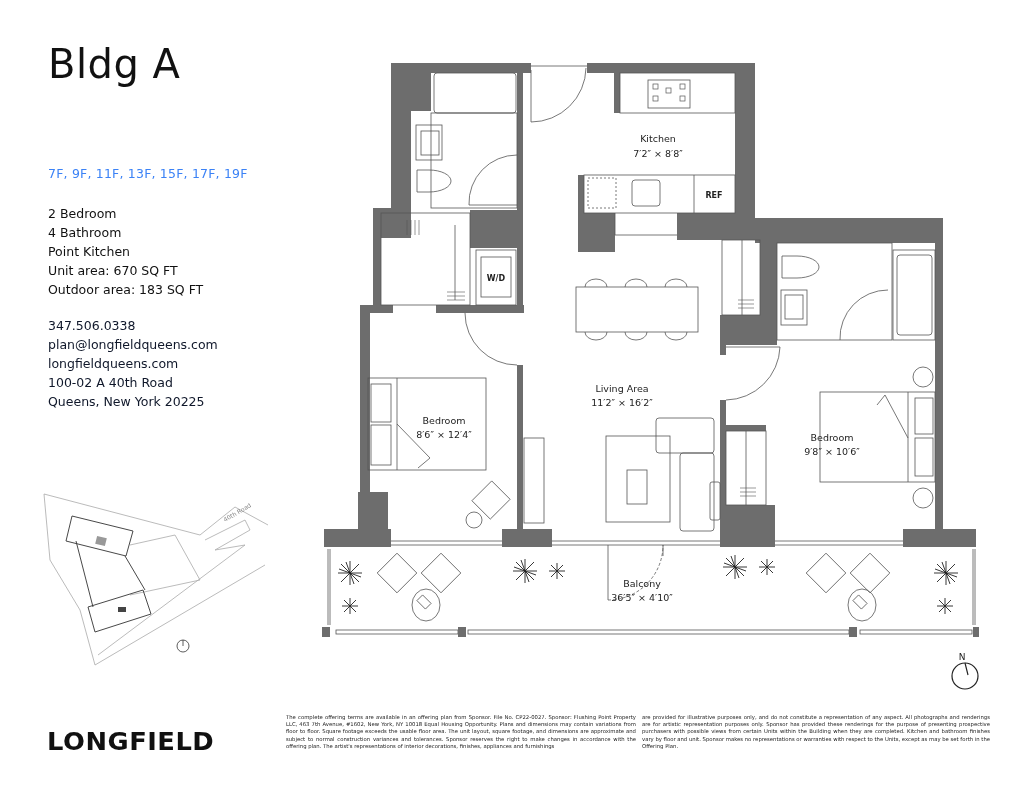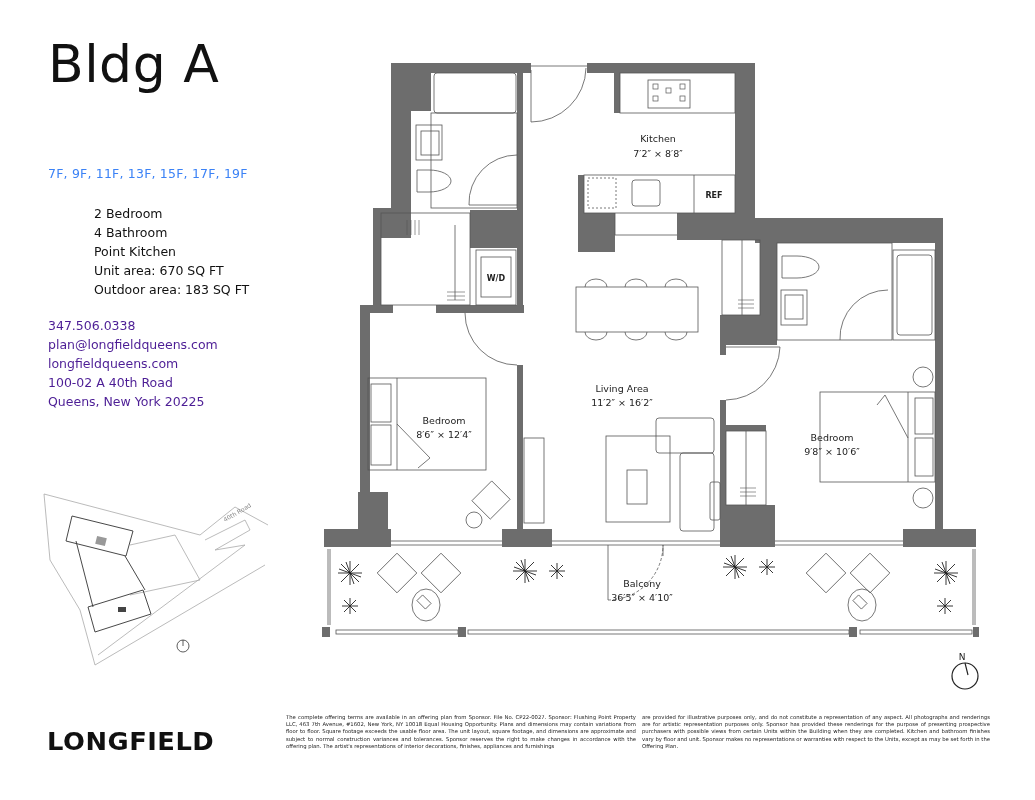--- a/index.html
+++ b/index.html
@@ -1,21 +1,21 @@
 <!DOCTYPE html>
 <html><head>
 <meta charset="utf-8">
 <style>
   html, body { margin: 0; padding: 0; background: #ffffff; }
   body { width: 1035px; height: 800px; position: relative; overflow: hidden; font-family: "DejaVu Sans", sans-serif; color: #111; }
-  .title { position: absolute; left: 48px; top: 44px; font-size: 52px; line-height: 40px; font-weight: 400; letter-spacing: 0.5px; color: #111; }
+  .title { position: absolute; left: 48px; top: 44px; font-size: 40px; line-height: 40px; font-weight: 400; letter-spacing: 0.5px; color: #111; }
   .title div { height: 42px; }
   .floors { position: absolute; left: 48px; top: 166px; font-size: 12.5px; color: #3b82f6; letter-spacing: 0.2px; }
-  .specs { position: absolute; left: 48px; top: 204px; font-size: 12.5px; line-height: 19px; color: #111; margin-left: 46px; }
-  .contact { position: absolute; left: 48px; top: 316px; font-size: 12.5px; line-height: 19px; color: #4c1d95; }
+  .specs { position: absolute; left: 48px; top: 204px; font-size: 12.5px; line-height: 19px; color: #111; }
+  .contact { position: absolute; left: 48px; top: 316px; font-size: 12.5px; line-height: 19px; color: #0f172a; }
   .logo { position: absolute; left: 47px; top: 727px; font-family: "DejaVu Sans", sans-serif; font-weight: 900; font-size: 25px; letter-spacing: 0.5px; color: #111; transform: scaleX(1.03); transform-origin: left; }
   .disclaimer { position: absolute; top: 714px; font-size: 5.3px; line-height: 7.2px; color: #222; text-align: justify; font-family: "DejaVu Sans", sans-serif; }
   .disc-left { left: 286px; width: 350px; }
   .disc-right { left: 642px; width: 348px; }
   svg text { font-family: "DejaVu Sans", sans-serif; }
   .plan { position: absolute; left: 0; top: 0; }
 </style>
 </head>
 <body>
 

